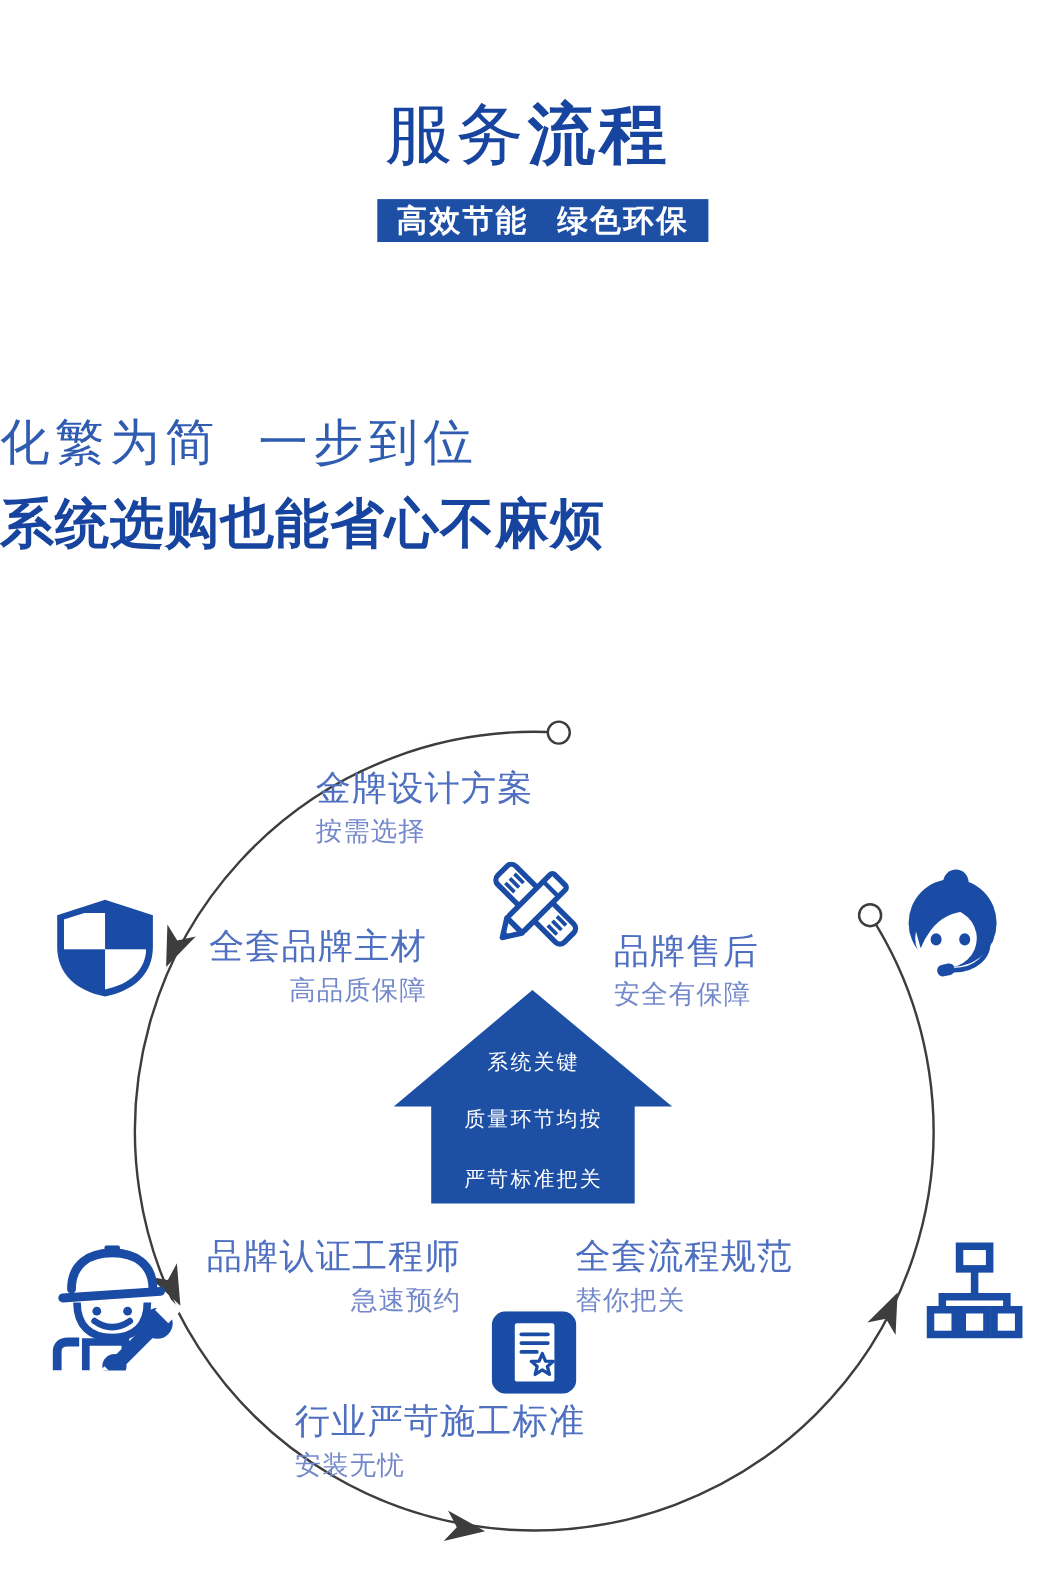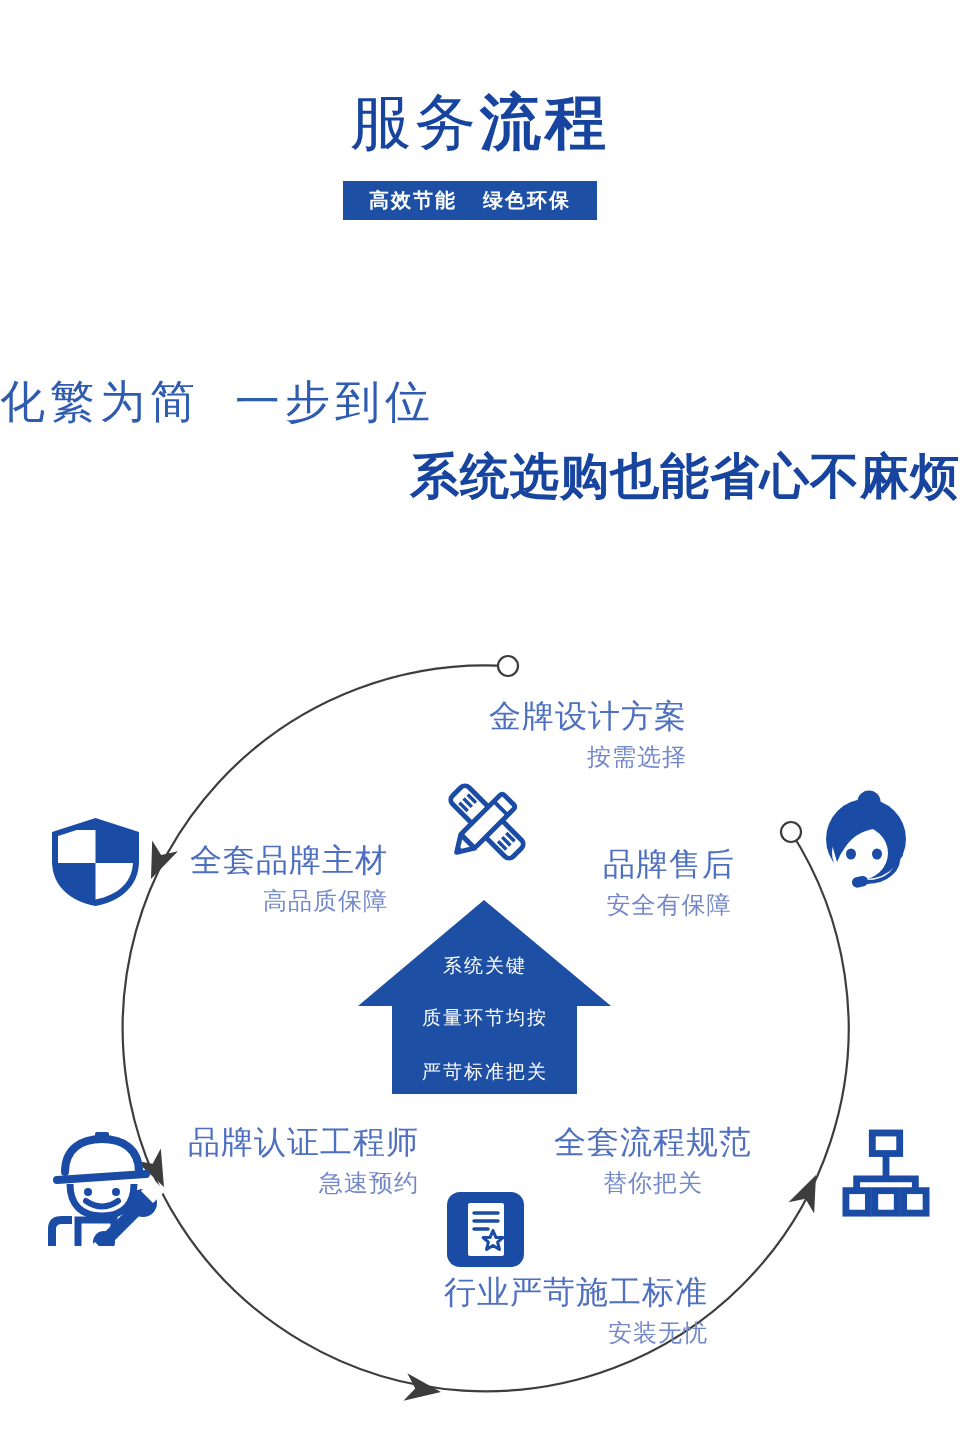--- a/index.html
+++ b/index.html
@@ -6,45 +6,45 @@
   .canvas{position:relative;width:960px;height:1443px;background:#fff;overflow:hidden;
           font-family:"Liberation Sans",sans-serif;margin-top:36px;}
   .abs{position:absolute;}
   .pre{white-space:pre;}
 
   
   .page-title{top:46px;left:0;width:100%;text-align:center;font-size:61px;
               color:var(--dark_blue);letter-spacing:4px;}
   .page-title .light{font-weight:400;}
   .page-title .bold{font-weight:800;}
-  .banner{left:343px;top:145px;width:254px;height:39px;background:var(--brand_blue);
+  .banner{left:343px;top:145px;width:301px;height:39px;background:var(--brand_blue);
           color:#fff;display:flex;align-items:center;justify-content:center;gap:26px;
-          font-size:20px;font-weight:700;letter-spacing:2px;}
+          font-size:28px;font-weight:700;letter-spacing:2px;}
 
   
   .intro1{top:336px;left:0;width:100%;text-align:left;font-size:45px;font-weight:300;
           color:var(--mid_blue);letter-spacing:5px;}
-  .intro2{top:408px;left:0;width:100%;text-align:right;font-size:49px;font-weight:800;
+  .intro2{top:408px;left:0;width:100%;text-align:left;font-size:49px;font-weight:800;
           color:var(--dark_blue);letter-spacing:1px;}
 
   
   .arc-line{stroke:var(--arc_gray);stroke-width:2.2;fill:none;}
   .arc-node{fill:#fff;stroke:var(--arc_gray);stroke-width:2.2;}
   .arc-arrow{fill:var(--arc_gray);}
   .ic-fill{fill:var(--icon_blue);}
   .ic-stroke{stroke:var(--icon_blue);fill:none;}
   .ic-white{fill:#fff;}
   .house-fill{fill:var(--brand_blue);}
 
   .step{line-height:1.15;}
   .step-title{font-size:32px;color:var(--label_blue);letter-spacing:1px;font-weight:400;}
   .step-sub{font-size:24px;color:var(--sublabel_blue);font-weight:300;margin-top:8px;letter-spacing:1px;}
-  .t-center{text-align:right;}
+  .t-center{text-align:left;}
   .t-left{text-align:right;}
-  .t-right{text-align:center;}
+  .t-right{text-align:left;}
 
   .house-line{left:355px;width:260px;text-align:center;color:#fff;font-size:19px;
               font-weight:300;letter-spacing:2px;}
 </style>
 </head>
 <body>
 
 <div class="canvas">
 
   <div class="abs page-title">

